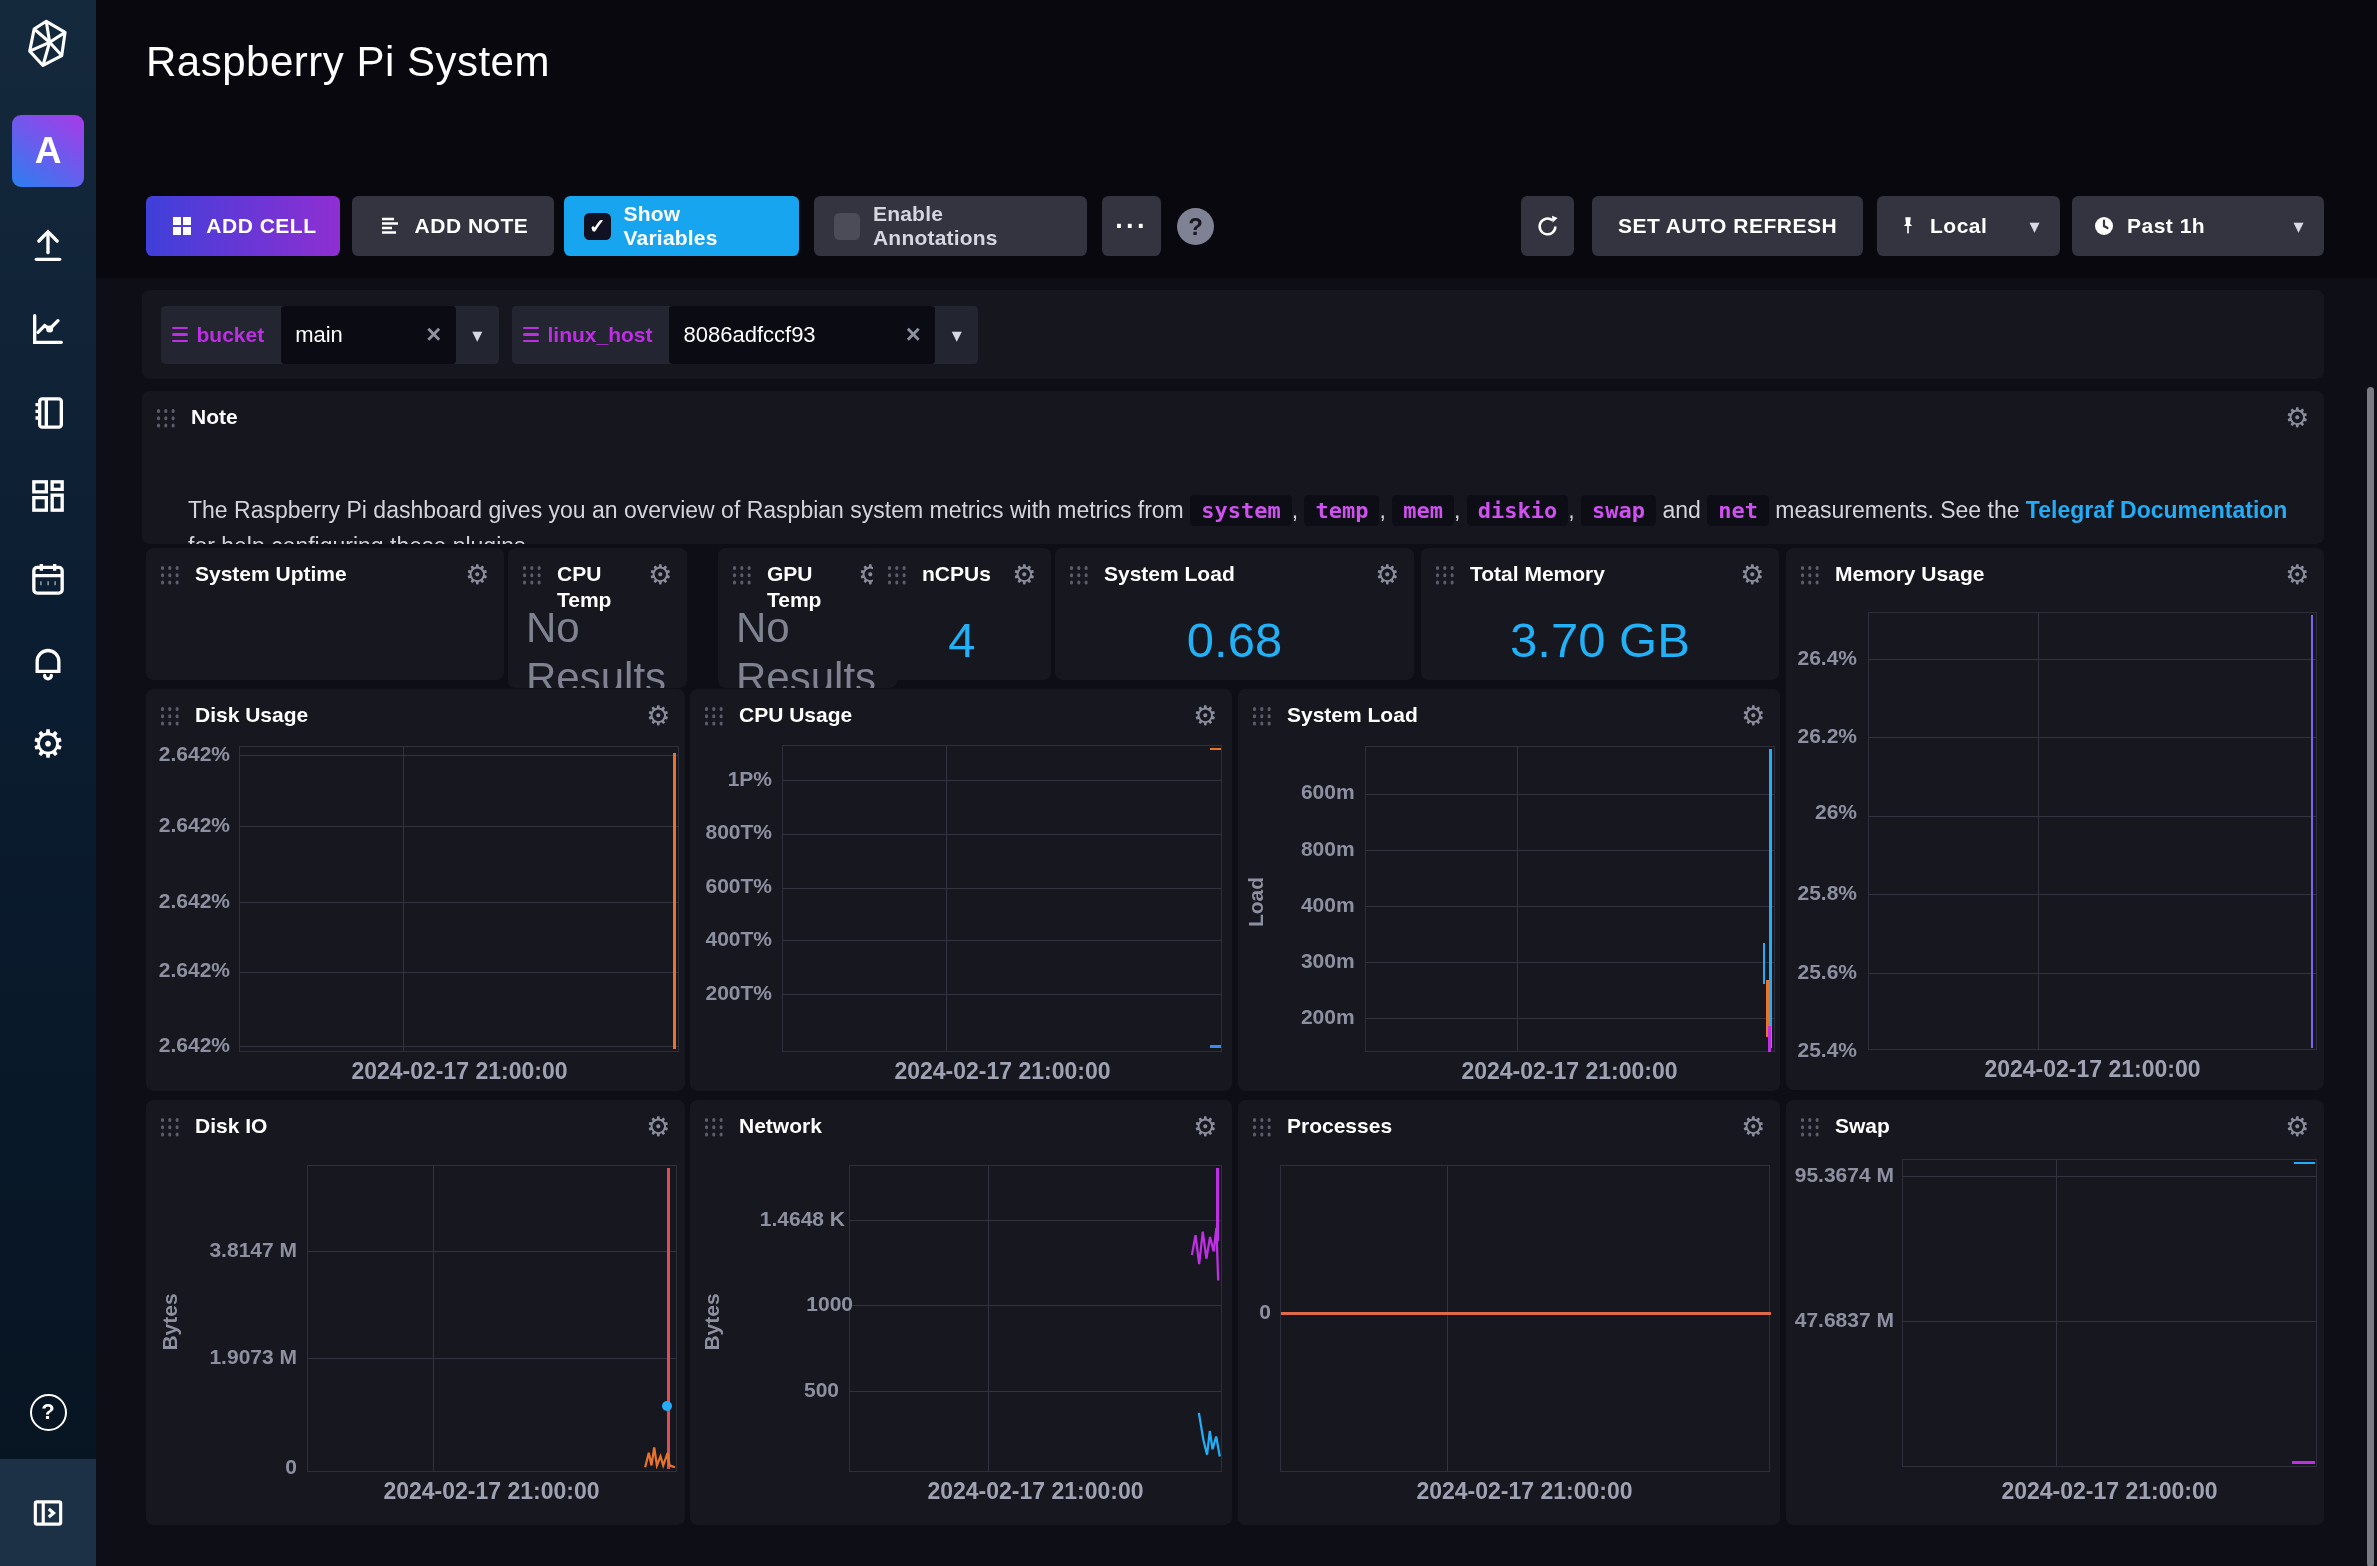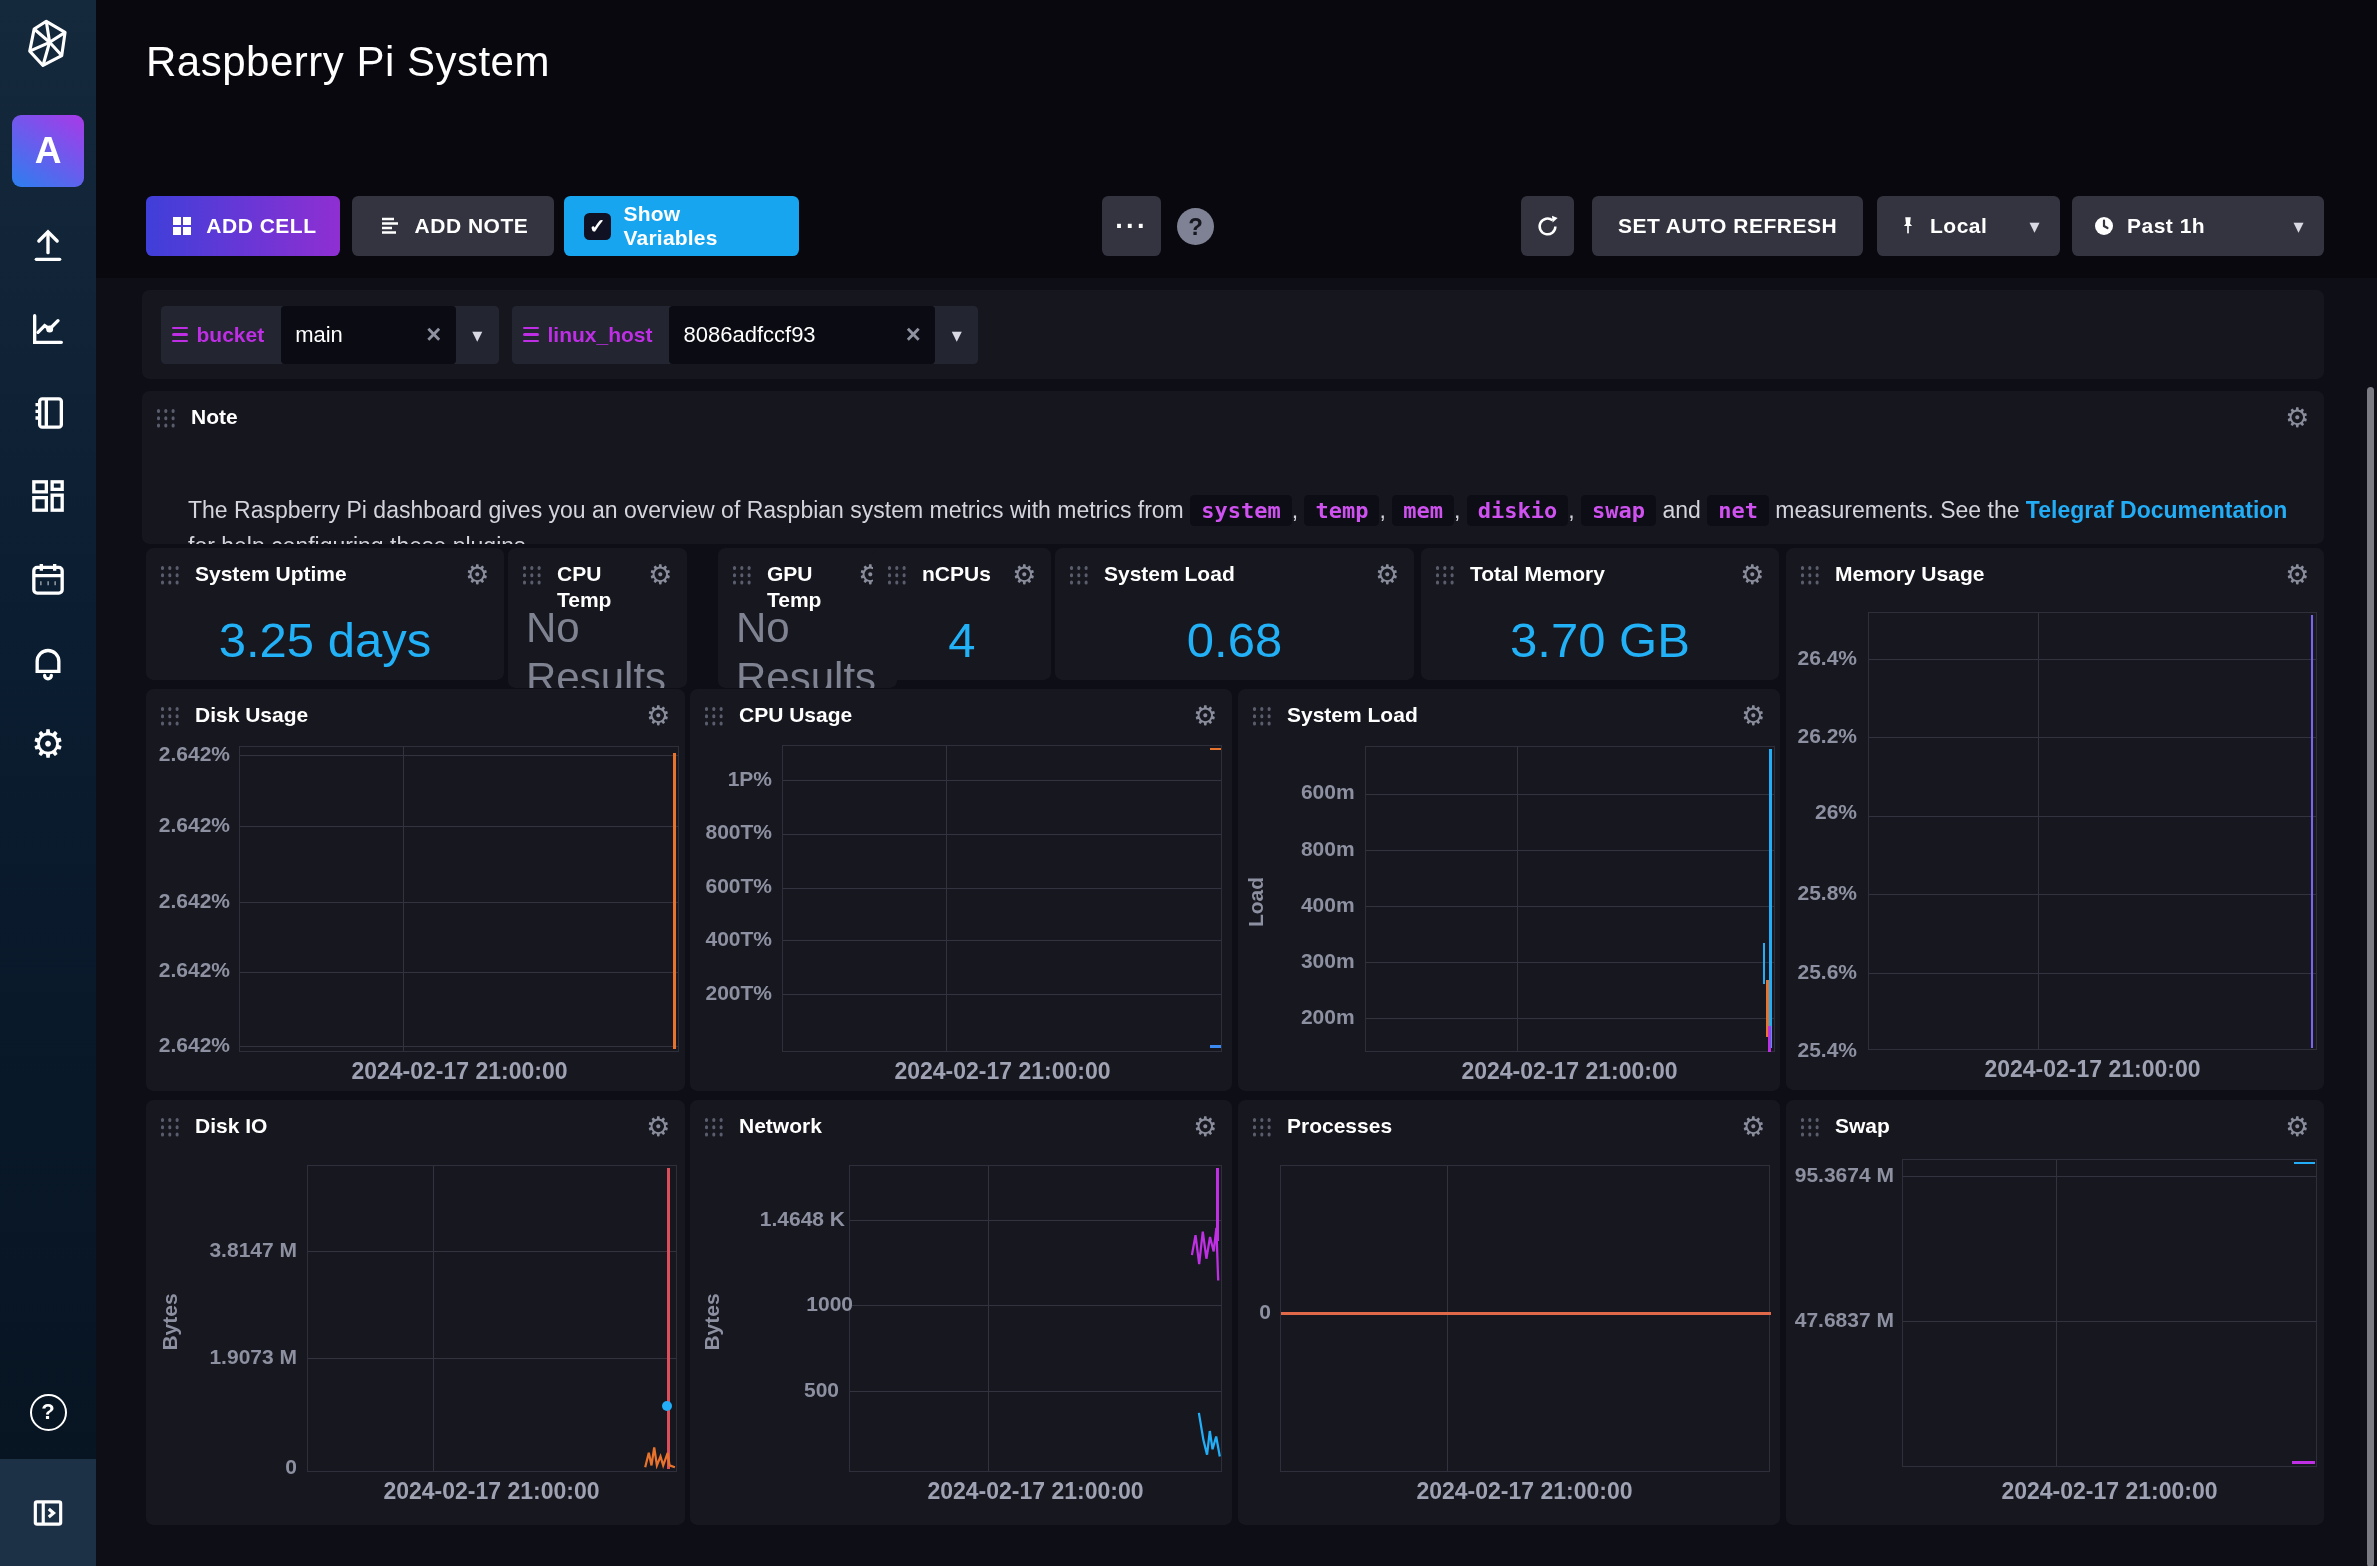--- a/index.html
+++ b/index.html
@@ -167,20 +167,24 @@
         <path d="M4 5 h12 M4 9.5 h16 M4 14 h10 M4 18.5 h14"></path>
       </svg>
     <span>ADD NOTE</span>
   </div>
   <div class="btn btn-blue" style="left:564px;width:235px">
     <span class="chk chk-on">
         <span>✓</span>
       </span>
     <span>Show Variables</span>
   </div>
+  <div class="btn btn-grey" style="left:814px;width:273px;font-weight:600;letter-spacing:0.2px;color:#d5d6e0">
+    <span class="chk chk-off"></span>
+    <span>Enable Annotations</span>
+  </div>
   <div class="btn btn-grey" style="left:1102px;width:59px;padding:0">
     <span style="font-size:27px;letter-spacing:1.8px">···</span>
   </div>
   <div class="help-btn" style="left:1177px">
       <span>?</span>
     </div>
 
   <div class="btn btn-grey" style="left:1521px;width:53px;padding:0">
     <svg viewBox="0 0 24 24" width="27" height="27" fill="none" stroke="#fff" stroke-width="2.2">
         <path d="M19 12 a7 7 0 1 1 -2.5 -5.4"></path>
@@ -270,21 +274,20 @@
       <span>for help configuring these plugins.</span>
     </p>
   </div>
 
   <div class="cell" style="left:146px;top:548px;width:358px;height:132px">
     <span class="dh">
         <i></i>
       </span>
     <span class="ctitle">System Uptime</span>
     <span class="gear">⚙</span>
-    <div class="stat-val">3.25 days</div>
   </div>
   <div class="cell" style="left:508px;top:548px;width:179px;height:140px">
     <span class="dh">
         <i></i>
       </span>
     <span class="ctitle" style="max-width:73px">CPU Temp</span>
     <span class="gear">⚙</span>
     <div class="no-res">No Results</div>
   </div>
   <div class="cell" style="left:718px;top:548px;width:179px;height:140px">

